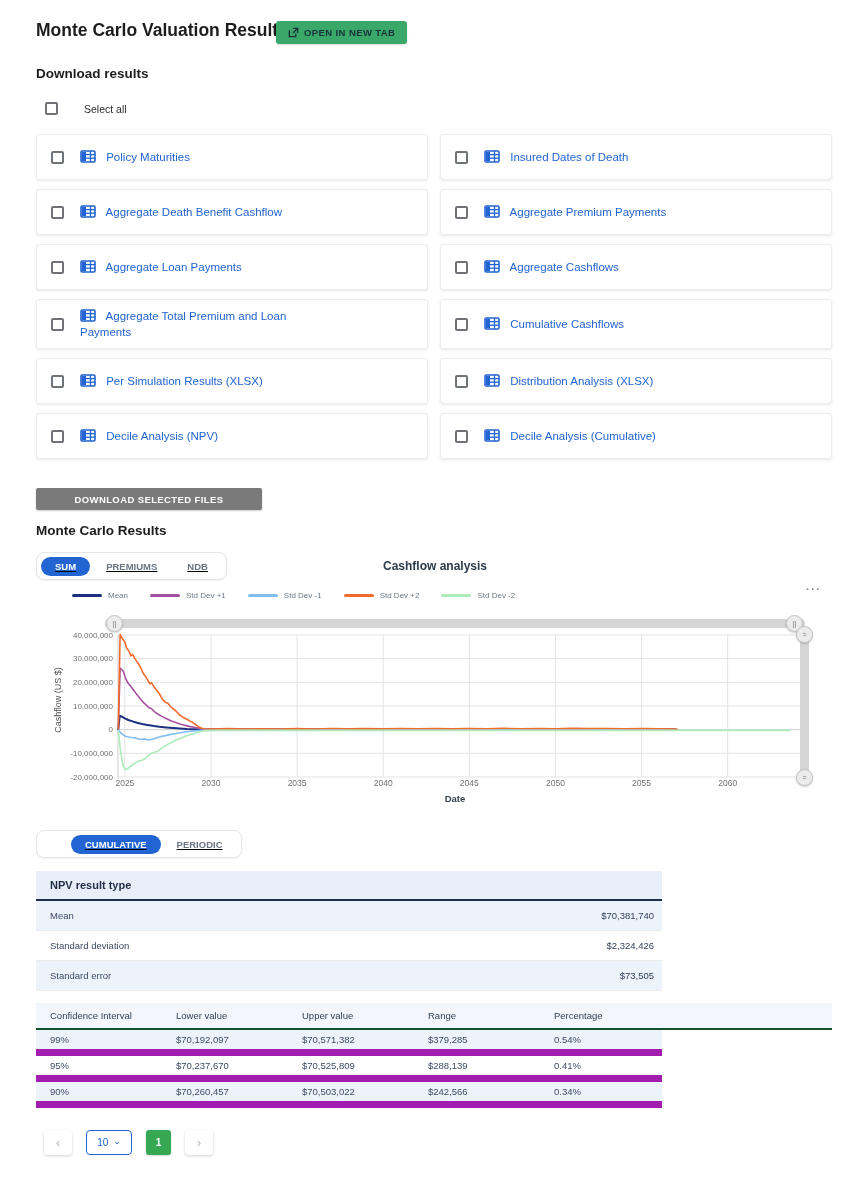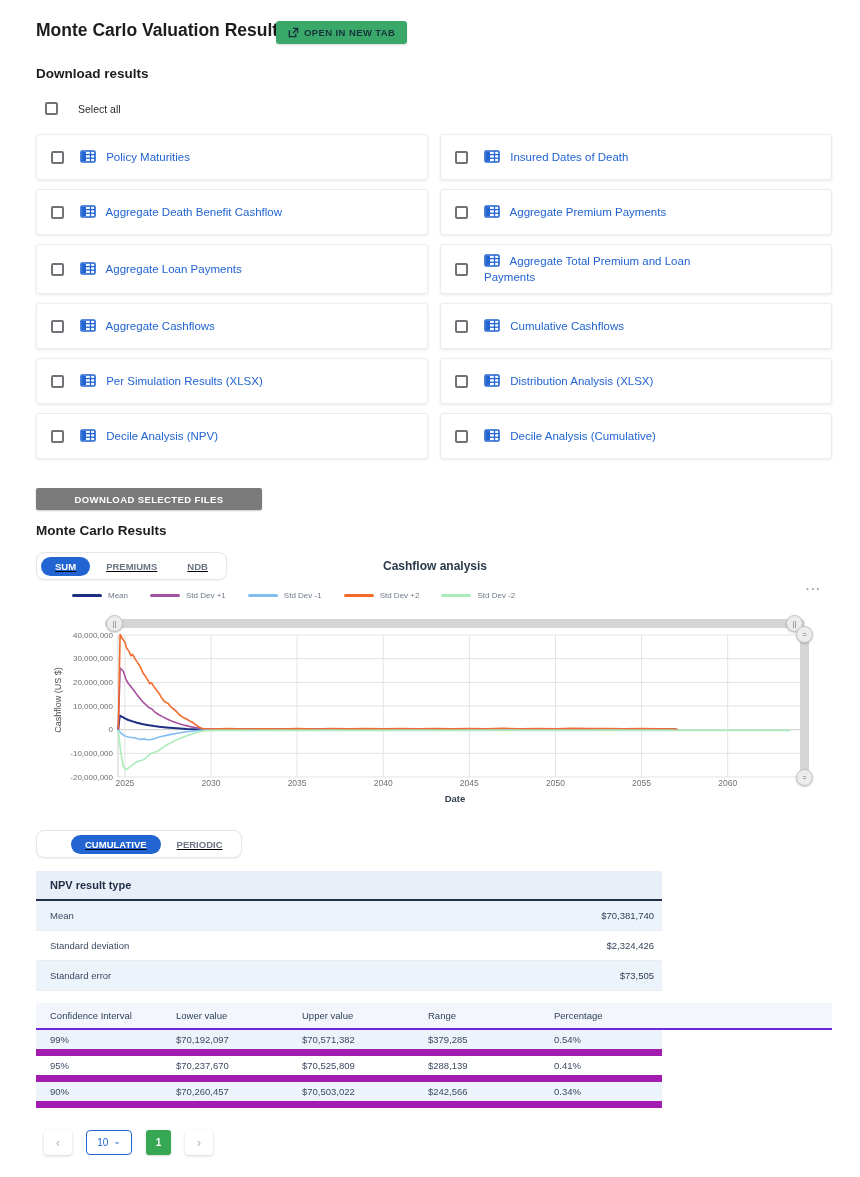--- a/index.html
+++ b/index.html
@@ -8,21 +8,21 @@
 
   
   .h1{position:absolute;left:36px;top:20px;font-size:17.5px;font-weight:bold;color:#1c1c1e;}
   .open-tab-btn{position:absolute;left:276px;top:21px;height:23px;background:var(--green);border:none;
     border-radius:3px;display:flex;align-items:center;gap:5px;padding:0 12px;cursor:pointer;
     font-size:9.5px;font-weight:bold;color:#16323c;letter-spacing:.4px;box-shadow:0 1px 2px rgba(0,0,0,.15);}
   .h2{position:absolute;left:36px;font-size:13.5px;font-weight:bold;color:#1c1c1e;}
 
   
   .cbx{width:13px;height:13px;border:2px solid #6f7377;border-radius:2px;background:#fff;flex:0 0 13px;display:inline-block;}
-  .select-all{position:absolute;left:45px;top:102px;display:flex;align-items:center;gap:20px;}
+  .select-all{position:absolute;left:45px;top:102px;display:flex;align-items:center;gap:26px;}
   .select-all .lbl{font-size:10.5px;color:#2b2b2e;}
 
   
   #file-grid{position:absolute;left:36px;top:134px;width:796px;display:grid;
     grid-template-columns:392px 392px;column-gap:12px;row-gap:9px;grid-auto-rows:minmax(46px,auto);}
   .file-card{background:#fff;border:1px solid #ededed;border-radius:3px;box-shadow:0 1px 3px rgba(0,0,0,.09);
     display:flex;align-items:center;padding:8px 12px 8px 14px;}
   .file-card .cbx{margin-right:16px;}
   .file-link{display:block;max-width:250px;font-size:11.5px;color:var(--accent-blue);line-height:16px;cursor:pointer;}
   .file-link svg{vertical-align:-2px;margin-right:7px;}
@@ -66,21 +66,21 @@
   #npv-table{position:absolute;left:36px;top:871px;width:626px;}
   .tbl-head{height:30px;background:var(--header-band);border-bottom:2px solid #202e4c;display:flex;align-items:center;
     padding:12px 14px;font-size:11px;font-weight:bold;color:#1f2c45;}
   .npv-row{height:30px;display:flex;align-items:center;justify-content:space-between;padding:0 8px 0 14px;
     border-bottom:1px solid #ececec;font-size:9.5px;color:#3c4a63;}
   .npv-row:nth-child(odd){background:var(--stripe);}
   .npv-row .val{color:#2f3e55;}
 
   #conf-table{position:absolute;left:36px;top:1003px;width:796px;}
   .conf-head{height:27px;background:#f3f7fd;display:grid;grid-template-columns:126px 126px 126px 126px 1fr;
-    align-items:center;padding-left:14px;font-size:9.5px;color:#2f3e55;border-bottom:2px solid #6d28d9;width:796px;}
+    align-items:center;padding-left:14px;font-size:9.5px;color:#2f3e55;border-bottom:2px solid #14532d;width:796px;}
   .conf-row{width:626px;height:26px;display:grid;grid-template-columns:126px 126px 126px 126px 1fr;align-items:center;
     padding-left:14px;font-size:9.5px;color:#3c4a63;border-bottom:7px solid #a21caf;}
   .conf-row:nth-child(odd){background:var(--stripe);}
 
   
   #pagination{position:absolute;left:44px;top:1130px;display:flex;align-items:center;gap:14px;}
   .pg-btn{width:28px;height:25px;background:#fff;border:none;border-radius:4px;box-shadow:0 1px 3px rgba(0,0,0,.18);
     color:#aeb3ba;font-size:12px;cursor:pointer;}
   .pg-select{height:25px;min-width:46px;background:#fff;border:1.5px solid var(--accent-blue);border-radius:4px;
     color:var(--accent-blue);font-size:10px;display:flex;align-items:center;justify-content:center;gap:5px;cursor:pointer;}
@@ -174,33 +174,33 @@
       <div class="file-card">
         <span class="cbx"></span>
         <div class="file-link">
   <svg width="16" height="13" viewBox="0 0 16 13">
     <rect x="1" y="1" width="14" height="11" rx="1.2" fill="none" stroke="#2264d1" stroke-width="1.6"></rect>
     <rect x="1.8" y="1.8" width="4.2" height="9.4" fill="#2264d1"></rect>
     <line x1="6" y1="4.6" x2="15" y2="4.6" stroke="#2264d1" stroke-width="1.3"></line>
     <line x1="6" y1="8.2" x2="15" y2="8.2" stroke="#2264d1" stroke-width="1.3"></line>
     <line x1="10.5" y1="1" x2="10.5" y2="12" stroke="#2264d1" stroke-width="1.3"></line>
   </svg>
+<span>Aggregate Cashflows</span></div>
+      </div>
+      <div class="file-card">
+        <span class="cbx"></span>
+        <div class="file-link">
+  <svg width="16" height="13" viewBox="0 0 16 13">
+    <rect x="1" y="1" width="14" height="11" rx="1.2" fill="none" stroke="#2264d1" stroke-width="1.6"></rect>
+    <rect x="1.8" y="1.8" width="4.2" height="9.4" fill="#2264d1"></rect>
+    <line x1="6" y1="4.6" x2="15" y2="4.6" stroke="#2264d1" stroke-width="1.3"></line>
+    <line x1="6" y1="8.2" x2="15" y2="8.2" stroke="#2264d1" stroke-width="1.3"></line>
+    <line x1="10.5" y1="1" x2="10.5" y2="12" stroke="#2264d1" stroke-width="1.3"></line>
+  </svg>
 <span>Aggregate Total Premium and Loan Payments</span></div>
-      </div>
-      <div class="file-card">
-        <span class="cbx"></span>
-        <div class="file-link">
-  <svg width="16" height="13" viewBox="0 0 16 13">
-    <rect x="1" y="1" width="14" height="11" rx="1.2" fill="none" stroke="#2264d1" stroke-width="1.6"></rect>
-    <rect x="1.8" y="1.8" width="4.2" height="9.4" fill="#2264d1"></rect>
-    <line x1="6" y1="4.6" x2="15" y2="4.6" stroke="#2264d1" stroke-width="1.3"></line>
-    <line x1="6" y1="8.2" x2="15" y2="8.2" stroke="#2264d1" stroke-width="1.3"></line>
-    <line x1="10.5" y1="1" x2="10.5" y2="12" stroke="#2264d1" stroke-width="1.3"></line>
-  </svg>
-<span>Aggregate Cashflows</span></div>
       </div>
       <div class="file-card">
         <span class="cbx"></span>
         <div class="file-link">
   <svg width="16" height="13" viewBox="0 0 16 13">
     <rect x="1" y="1" width="14" height="11" rx="1.2" fill="none" stroke="#2264d1" stroke-width="1.6"></rect>
     <rect x="1.8" y="1.8" width="4.2" height="9.4" fill="#2264d1"></rect>
     <line x1="6" y1="4.6" x2="15" y2="4.6" stroke="#2264d1" stroke-width="1.3"></line>
     <line x1="6" y1="8.2" x2="15" y2="8.2" stroke="#2264d1" stroke-width="1.3"></line>
     <line x1="10.5" y1="1" x2="10.5" y2="12" stroke="#2264d1" stroke-width="1.3"></line>

